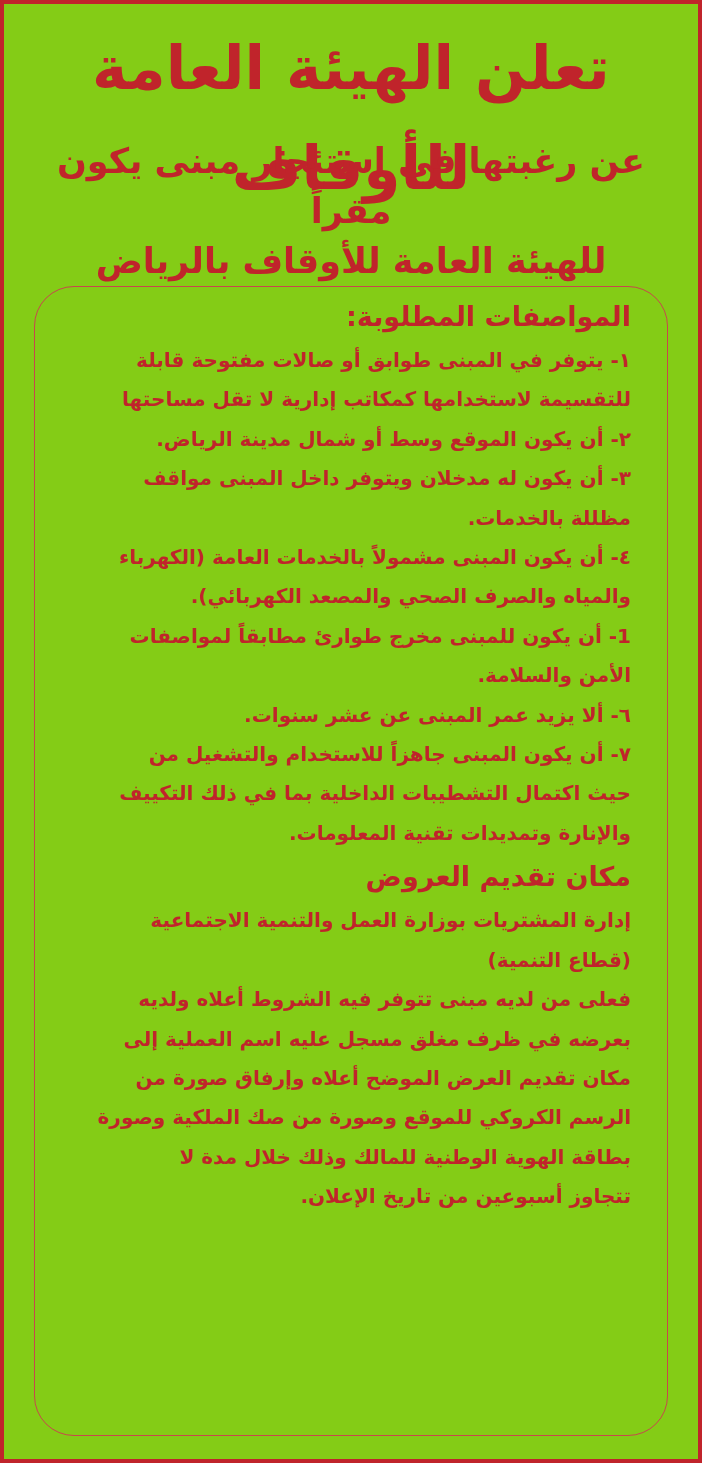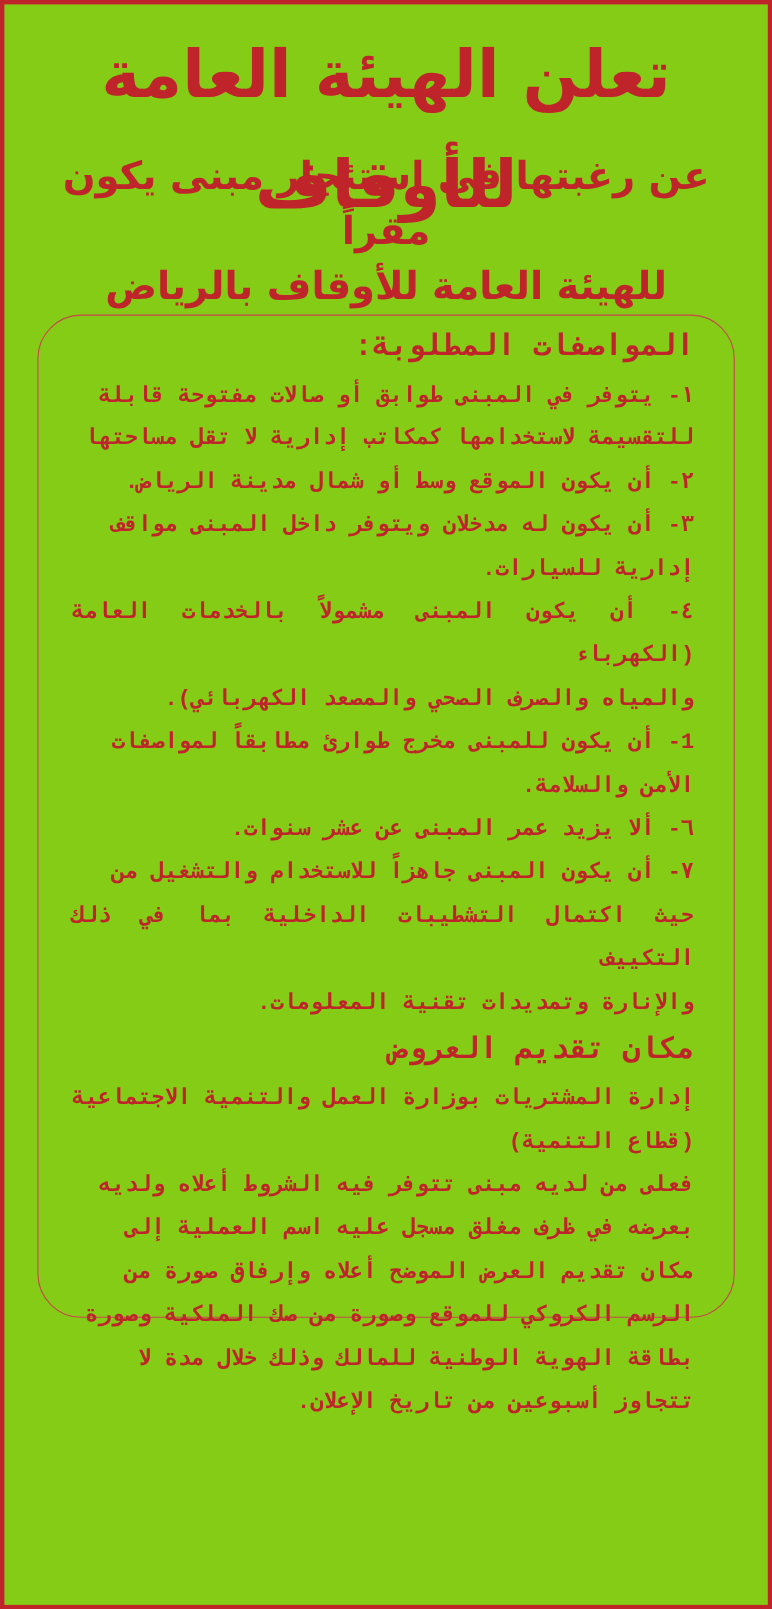--- a/index.html
+++ b/index.html
@@ -19,25 +19,24 @@
       text-align: center;
       font-size: 60px; font-weight: bold; line-height: 100px;
       letter-spacing: -1px;
     }
     .subtitle {
       position: absolute; top: 132px; left: 20px; right: 20px;
       text-align: center;
       font-size: 35px; font-weight: bold; line-height: 50px;
     }
     .box {
-      position: absolute; left: 30px; right: 30px; top: 282px; height: 912px;
+      position: absolute; left: 30px; right: 30px; top: 282px; height: 1150px;
       border: 1px solid #c8474c;
       border-radius: 40px;
       box-sizing: border-box;
-      font-family: Liberation Mono, monospace;
     }
     .box-inner {
       position: absolute; left: 30px; right: 36px; top: 6px;
       font-weight: bold;
     }
     .section-head {
       font-size: 27px; line-height: 48px; margin: 0;
       text-align: right;
     }
     .line {
@@ -63,21 +62,21 @@
 
       <div class="item">
         <p class="line">١- يتوفر في المبنى طوابق أو صالات مفتوحة قابلة</p>
         <p class="line">للتقسيمة لاستخدامها كمكاتب إدارية لا تقل مساحتها</p>
       </div>
       <div class="item">
         <p class="line">٢- أن يكون الموقع وسط أو شمال مدينة الرياض.</p>
       </div>
       <div class="item">
         <p class="line">٣- أن يكون له مدخلان ويتوفر داخل المبنى مواقف</p>
-        <p class="line">إدارية للسيارات.</p>
+        <p class="line">مظللة بالخدمات.</p>
       </div>
       <div class="item">
         <p class="line">٤- أن يكون المبنى مشمولاً بالخدمات العامة (الكهرباء</p>
         <p class="line">والمياه والصرف الصحي والمصعد الكهربائي).</p>
       </div>
       <div class="item">
         <p class="line">1- أن يكون للمبنى مخرج طوارئ مطابقاً لمواصفات</p>
         <p class="line">الأمن والسلامة.</p>
       </div>
       <div class="item">

